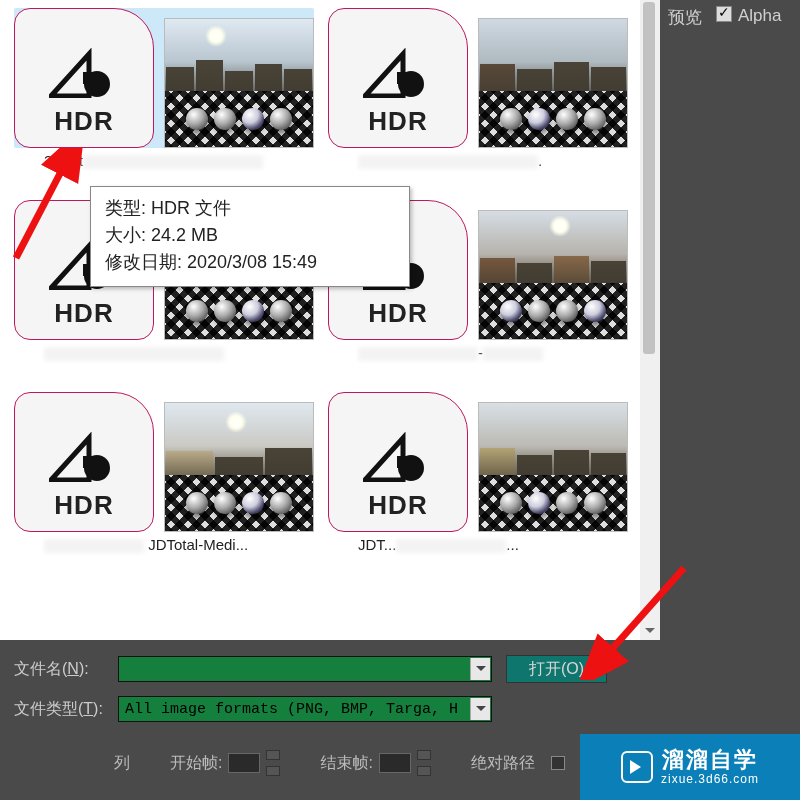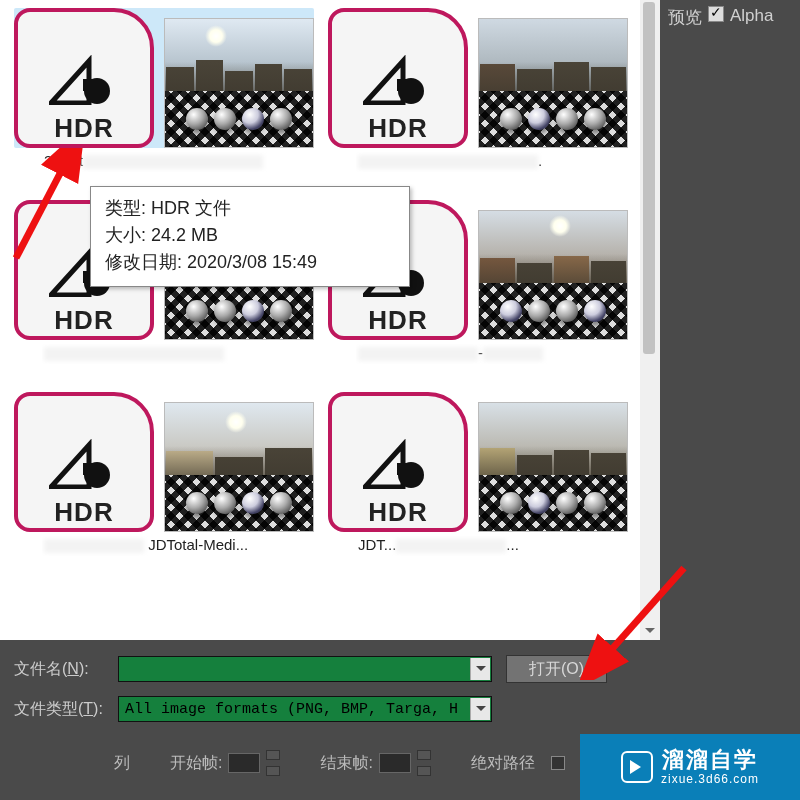--- a/index.html
+++ b/index.html
@@ -36,28 +36,29 @@
     gap: 10px;
   }
   .file-item.selected .file-thumb-row {
     background: #cde8f9;
     border-radius: 2px;
   }
   .hdr-icon {
     width: 140px;
     height: 140px;
     background: #f5f5f5;
-    border: 4px solid #be185d;
+    border: 1px solid #be185d;
     border-radius: 16px;
     border-top-right-radius: 40px;
     position: relative;
     display: flex;
     flex-direction: column;
     align-items: center;
     justify-content: flex-end;
+    padding-bottom: 10px;
   }
   .hdr-icon .hdr-glyph {
     width: 70px; height: 50px;
     margin-bottom: 8px;
     position: relative;
   }
   .hdr-glyph svg { width: 100%; height: 100%; }
   .hdr-icon .hdr-label {
     font-size: 26px;
     font-weight: 700;
@@ -168,37 +169,37 @@
     background:#15803d;
     border:1px solid #111;
     display:flex; align-items:center; padding:0 6px;
     font-family: "Courier New", monospace;
     color:#000; font-size:15px;
     position:relative;
   }
   .combo .cbtn { position:absolute; right:1px; top:1px; bottom:1px; width:20px; background:#e8e8e8; border-left:1px solid #aaa; display:flex;align-items:center;justify-content:center;}
   .combo .cbtn::before{content:"";border:5px solid transparent;border-top-color:#444;margin-top:4px;}
   .btn {
-    height:26px; padding:13px 22px; background:#737373; border:1px solid #333;
+    height:26px; padding:13px 22px; background:#0f766e; border:1px solid #333;
     color:#d8d8d8; font-size:16px; display:flex;align-items:center;justify-content:flex-end;
     cursor:pointer;
   }
   .bottom-row { display:flex; gap:40px; margin-top:24px; padding-left:100px; color:#bbb; font-size:16px;}
   .bottom-row span { display:flex; align-items:center; gap:6px;}
   .chk { width:14px; height:14px; border:1px solid #888; background:#333; display:inline-block;}
   .spin { width:32px; height:20px; background:#2a2a2a; border:1px solid #666; display:inline-block;}
   .spin-btns{display:inline-flex;flex-direction:column;}
   .spin-btns i{width:14px;height:10px;background:#555;border:1px solid #333;}
 
   
   .right-strip {
     position:absolute; left:660px; top:0; width:140px; height:640px;
     background:#4a4a4a; color:#d0d0d0; font-size:17px;
     padding:6px 8px;
-    display:flex; gap:6px;
+    display:flex; gap:14px;
   }
   .right-strip .chkb { width:16px;height:16px;border:1px solid #888;background:#ddd;position:relative;display:inline-block;vertical-align:middle;}
   .right-strip .chkb::after{content:"✓";position:absolute;left:1px;top:-3px;color:#000;font-size:14px;}
 
   
   .logo {
     position:absolute; right:0; bottom:0;
     width:220px; height:66px;
     background:#0a7fb8;
     display:flex; align-items:center; justify-content:center; gap:8px;

